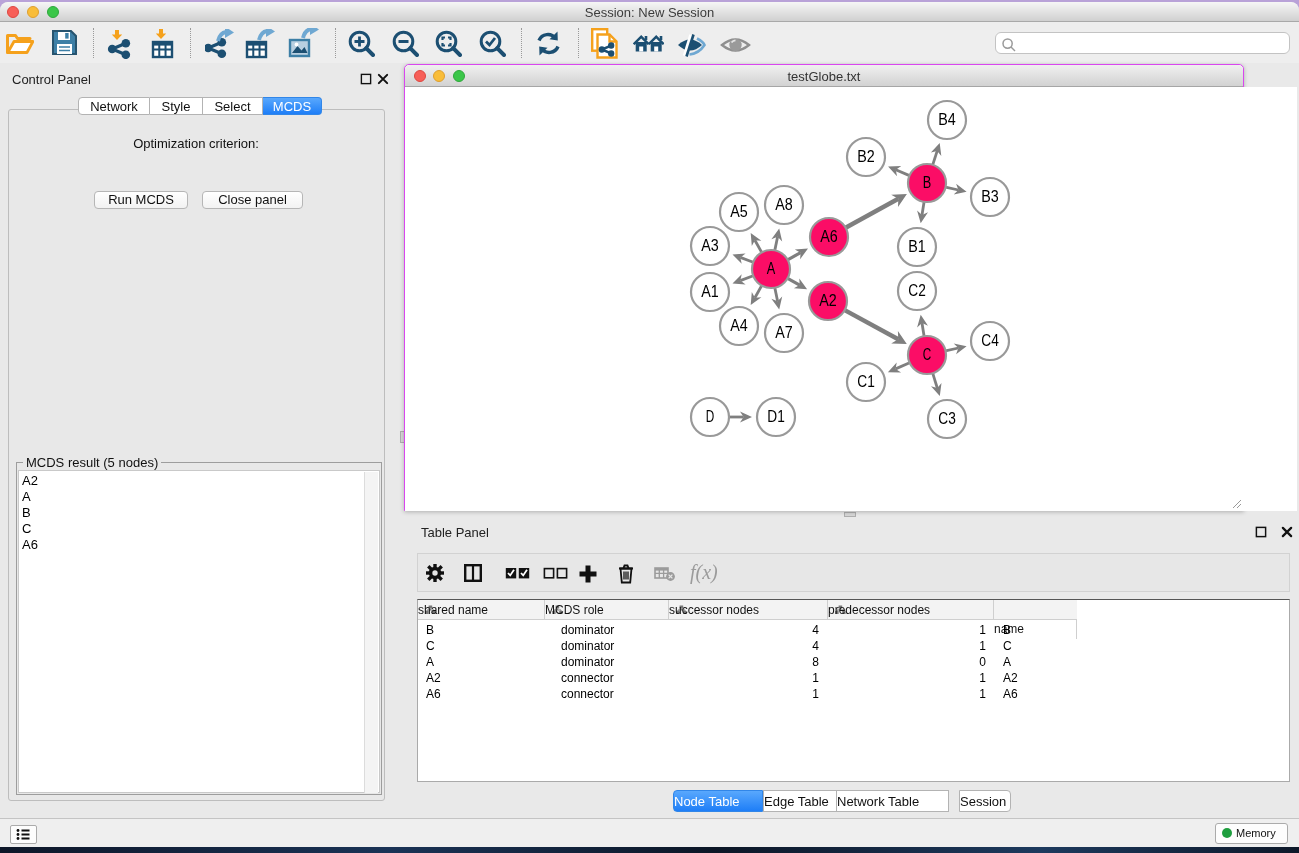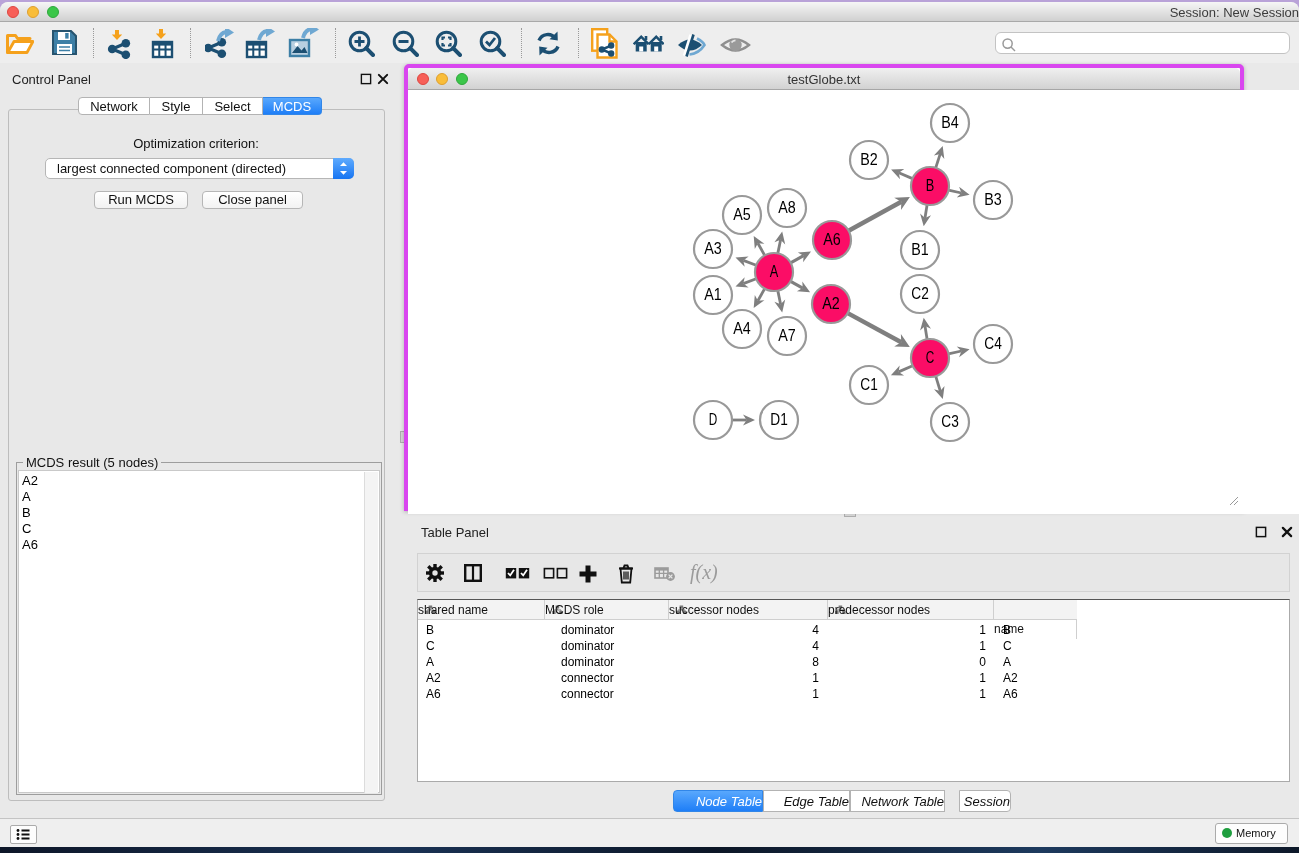--- a/index.html
+++ b/index.html
@@ -6,21 +6,21 @@
 html,body { width:1299px; height:853px; overflow:hidden; font-family:"Liberation Sans", sans-serif; }
 body { background:#b9a2d8; position:relative; }
 #deskbottom { position:absolute; left:0; right:0; bottom:0; height:8px; background:linear-gradient(90deg,#0d1628,#1a3356 30%,#0c1626 55%,#1d3a5e 80%,#0d1829); }
 #app { position:absolute; left:0; top:2px; width:1299px; height:845px; background:#e9e9e9; border-radius:8px 8px 0 0; overflow:hidden; }
 
 #titlebar { position:absolute; left:0; top:0; width:100%; height:20px; background:linear-gradient(#f6f6f6,#d0d0d0); border-bottom:1px solid #a9a9a9; border-radius:8px 8px 0 0; }
 .tl { position:absolute; top:4px; width:12px; height:12px; border-radius:50%; }
 #titlebar .t1 { left:7px;  background:#f75f58; border:0.5px solid #dd4741; }
 #titlebar .t2 { left:27px; background:#f9bd39; border:0.5px solid #de9f2f; }
 #titlebar .t3 { left:47px; background:#3bc649; border:0.5px solid #2fa73c; }
-#titlebar .title { position:absolute; left:0; right:0; top:3px; text-align:right; font-size:13px; color:#3c3c3c; }
+#titlebar .title { position:absolute; left:0; right:0; top:3px; text-align:center; font-size:13px; color:#3c3c3c; }
 
 #toolbar { position:absolute; left:0; top:20px; width:100%; height:43px; border-bottom:1px solid #d2d2d2; background:#eeeeee; }
 #toolbar svg { position:absolute; top:8px; }
 .sep { position:absolute; top:6px; height:30px; width:0; border-left:1px dotted #9a9a9a; }
 #searchbox { position:absolute; left:995px; top:10px; width:295px; height:22px; background:#fff; border:1px solid #c3c3c3; border-radius:6px; }
 #searchbox svg { position:absolute; left:5px; top:4px; }
 
 #controlpanel { position:absolute; left:0; top:61px; width:392px; height:757px; background:#e9e9e9; }
 #cp-title { position:absolute; left:12px; top:9px; font-size:13px; color:#222; }
 #rightarea { position:absolute; left:392px; top:61px; width:907px; height:757px; background:#e9e9e9; }
@@ -42,21 +42,21 @@
 #mcds-label { position:absolute; left:6px; top:-8px; background:#e8e8e8; padding:0 3px; font-size:13px; color:#111;text-align:center; }
 #mcds-list { position:absolute; left:1px; top:7px; width:362px; height:323px; background:#fff; border:1px solid #c9c9c9; font-size:13px; color:#000; }
 #mcds-list { padding-top:2px; } #mcds-list .it { padding-left:3px; height:16px; line-height:16px; }
 #mcds-scroll { position:absolute; right:1px; top:1px; width:14px; height:321px; background:#f4f4f4; border-left:1px solid #dcdcdc; }
 
 #statusbar { position:absolute; left:0; top:816px; width:100%; height:29px; background:#efefef; border-top:1px solid #c4c4c4; }
 #listbtn { position:absolute; left:10px; top:6px; width:27px; height:19px; background:#fdfdfd; border:1px solid #ababab; border-radius:2px; }
 #membtn { position:absolute; right:11px; top:4px; width:73px; height:21px; background:#fdfdfd; border:1px solid #ababab; border-radius:3px; font-size:11px; color:#111; line-height:19px; }
 #membtn .dot { display:inline-block; width:10px; height:10px; border-radius:50%; background:#1e9e3e; margin:0 4px 0 6px; vertical-align:-1px; }
 
-#netwin { position:absolute; left:12px; top:1px; width:840px; height:447px; background:#fff; border:4px solid #d946ef; border-radius:5px 5px 0 0; box-shadow:0 1px 4px rgba(0,0,0,0.25); }
+#netwin { position:absolute; left:12px; top:1px; width:840px; height:447px; background:#fff; border:1px solid #d946ef; border-radius:5px 5px 0 0; box-shadow:0 1px 4px rgba(0,0,0,0.25); }
 #netwin .bar { position:absolute; left:0; top:0; width:100%; height:22px; background:linear-gradient(#f0f0f0,#d2d2d2); border-bottom:1px solid #a6a6a6; border-radius:5px 5px 0 0; }
 #netwin .bar .t1 { left:9px;  top:5px; width:12px; height:12px; background:#f75f58; border:0.5px solid #dd4741; }
 #netwin .bar .t2 { left:28px; top:5px; width:12px; height:12px; background:#f9bd39; border:0.5px solid #de9f2f; }
 #netwin .bar .t3 { left:48px; top:5px; width:12px; height:12px; background:#3bc649; border:0.5px solid #2fa73c; }
 #netwin .bar .wt { position:absolute; left:0; right:0; top:4px; text-align:center; font-size:13px; color:#333; }
 #canvas { position:absolute; left:0; top:22px; width:892px; height:424px; background:#fff; overflow:hidden; }
 #resize { position:absolute; right:1px; bottom:1px; width:12px; height:12px; }
 
 #tablepanel { position:absolute; left:0px; top:457px; width:907px; height:300px; }
 #tp-title { position:absolute; left:29px; top:5px; font-size:13px; color:#222; }
@@ -64,21 +64,21 @@
 #tp-toolbar svg { position:absolute; top:10px; }
 #tbl { position:absolute; left:25px; top:79px; width:873px; height:183px; background:#fff; border:1px solid #aaa; border-top:1px solid #555; }
 #thead { position:absolute; left:0; top:0; height:20px; background:#f3f3f3; border-bottom:1px solid #cfcfcf; font-size:12px; color:#111; }
 .th { position:absolute; top:0; height:20px; border-right:1px solid #cfcfcf; }
 .th .txt { position:absolute; top:3px; width:100%; }
 .th svg { position:absolute; left:7px; top:5px; }
 .tr { position:absolute; left:0; width:100%; height:16px; font-size:12px; color:#000; }
 .td { position:absolute; top:1px; }
 
 #bottabs { position:absolute; left:0; top:270px; width:100%; height:22px; }
-.btab { position:absolute; height:22px; line-height:21px; font-size:13px; color:#111; background:#fff; border:1px solid #b3b3b3; text-align:right;font-style:italic; }
+.btab { position:absolute; height:22px; line-height:21px; font-size:13px; color:#111; background:#fff; border:1px solid #b3b3b3; text-align:left; }
 .btab.sel { background:linear-gradient(#59a8fd,#1e7ef7); color:#fff; border-color:#3186e8; }
 </style>
 </head>
 <body>
 <div id="deskbottom"></div>
 <div id="app">
   <div id="titlebar">
     <div class="tl t1"></div>
       <div class="tl t2"></div>
       <div class="tl t3"></div>
@@ -222,26 +222,20 @@
         <path d="M2 2 L11 11 M11 2 L2 11" stroke="#111" stroke-width="2.2" stroke-linecap="round"></path>
       </svg>
     <div id="cp-inner"></div>
     <div class="tabs">
       <div class="tab first" style="width:72px">Network</div>
         <div class="tab" style="width:53px">Style</div>
         <div class="tab" style="width:60px">Select</div>
         <div class="tab sel last" style="width:59px">MCDS</div>
     </div>
     <div id="optlabel">Optimization criterion:</div>
-    <div id="dropdown">largest connected component (directed)
-      <div id="dd-btn"><svg width="21" height="21" viewBox="0 0 21 21">
-            <path d="M10.5 4.2 L14 8 L7 8 Z" fill="#fff"></path>
-            <path d="M10.5 16.8 L14 13 L7 13 Z" fill="#fff"></path>
-          </svg></div>
-    </div>
     <div class="btn" id="btn-run">Run MCDS</div>
     <div class="btn" id="btn-close">Close panel</div>
     <div id="mcds-box">
       <div id="mcds-list">
         <div class="it">A2</div>
           <div class="it">A</div>
           <div class="it">B</div>
           <div class="it">C</div>
           <div class="it">A6</div>
         <div id="mcds-scroll"></div>
@@ -479,21 +473,21 @@
             <div class="td" style="left:8px;">A6</div>
             <div class="td" style="left:143px;">connector</div>
             <div class="td" style="left:251px;width:150px;text-align:right;">1</div>
             <div class="td" style="left:410px;width:158px;text-align:right;">1</div>
             <div class="td" style="left:585px;">A6</div>
           </div>
         </div>
       <div id="bottabs">
         <div class="btab sel" style="left:281px;width:90px;border-radius:4px 0 0 4px;">Node Table</div>
         <div class="btab" style="left:371px;width:87px;">Edge Table</div>
-        <div class="btab" style="left:458px;width:95px;">Network Table</div>
+        <div class="btab" style="left:444px;width:113px;">Network Table</div>
         <div class="btab" style="left:567px;width:52px;border-radius:0 4px 4px 0;">Session</div>
       </div>
     </div>
   </div>
   <div id="statusbar">
     <div id="listbtn"><svg width="25" height="17" viewBox="0 0 25 17">
           <circle cx="7" cy="4.5" r="1.4" fill="#111"></circle>
           <circle cx="7" cy="8.5" r="1.4" fill="#111"></circle>
           <circle cx="7" cy="12.5" r="1.4" fill="#111"></circle>
           <path d="M10.5 4.5 H18.5 M10.5 8.5 H18.5 M10.5 12.5 H18.5" stroke="#111" stroke-width="2"></path>

